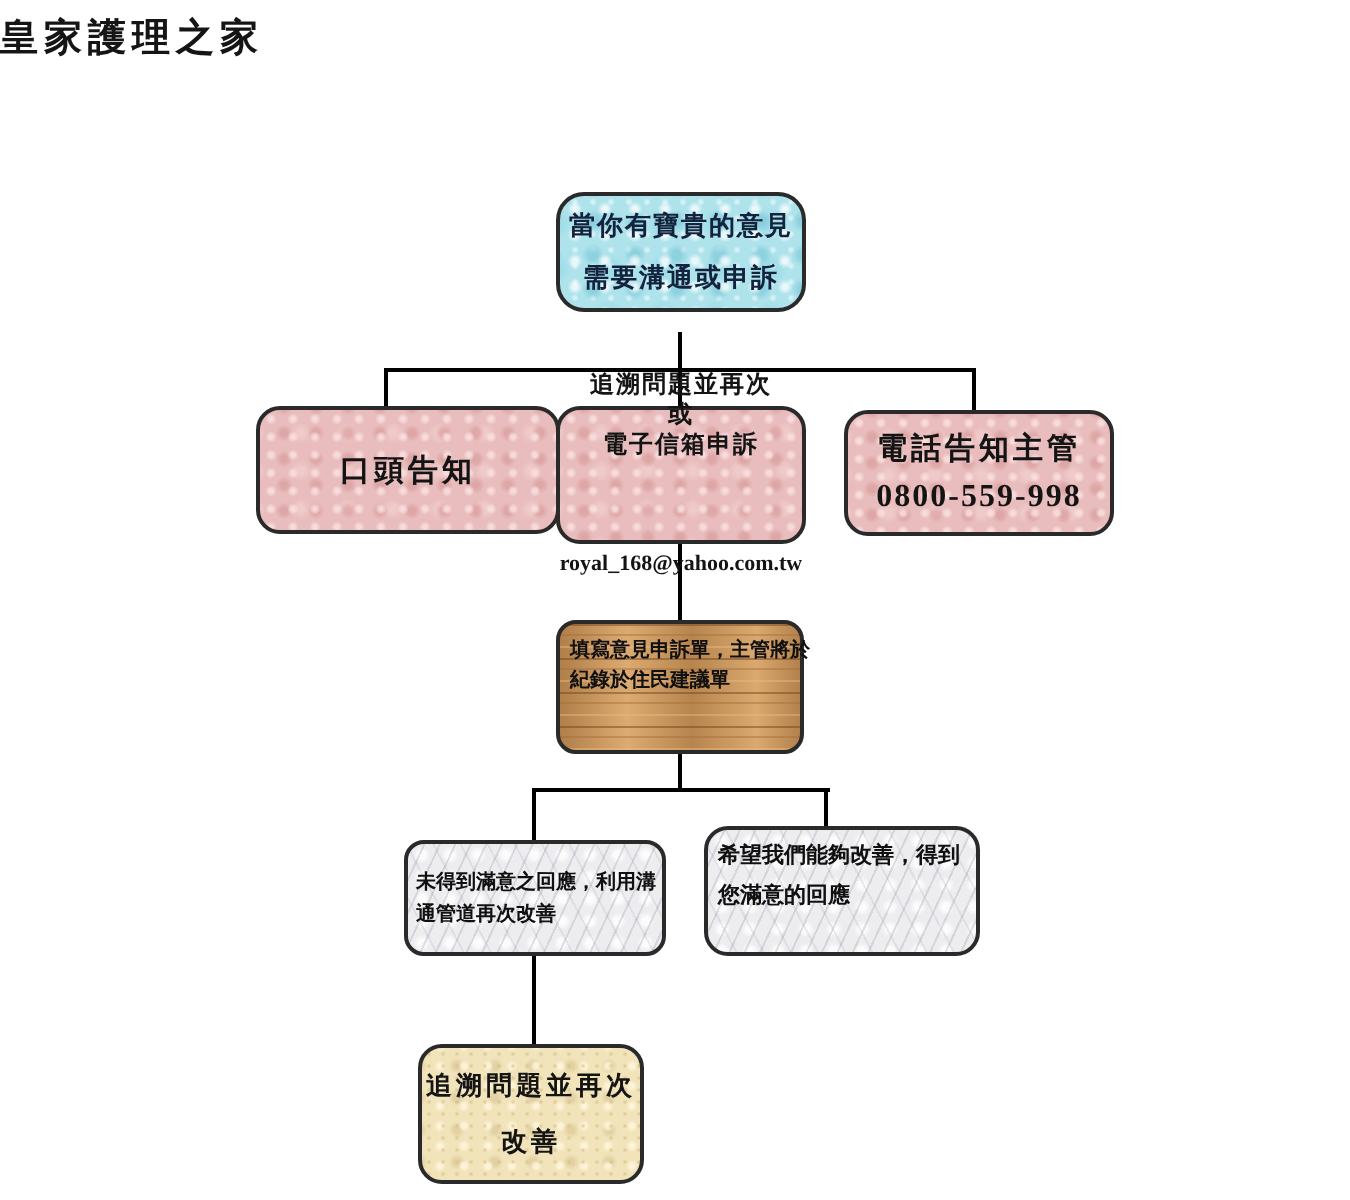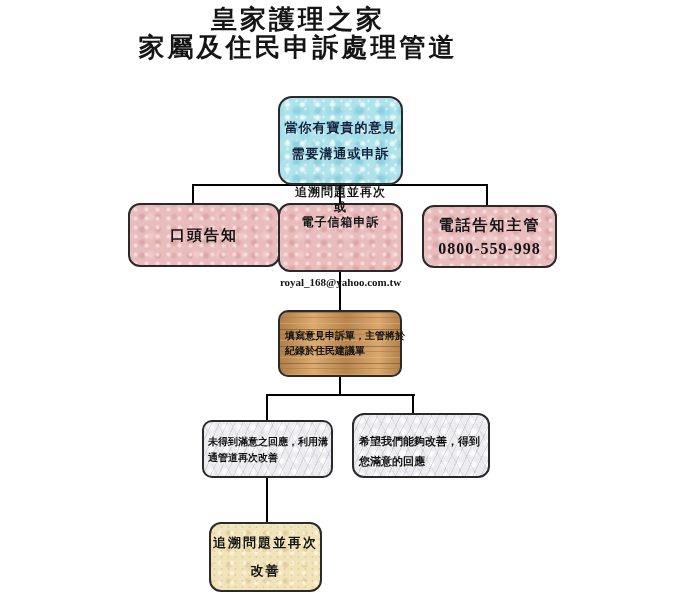--- a/index.html
+++ b/index.html
@@ -4,31 +4,31 @@
 <style>
   html,body{margin:0;padding:0;}
   body{
     width:675px;height:600px;background:#ffffff;overflow:hidden;
     font-family:"Liberation Serif","DejaVu Serif",serif;
     color:var(--text,#141414);
   }
   .page{position:relative;width:675px;height:600px;background:#fff;}
 
   
-  .title{position:absolute;top:6px;left:0;width:596px;text-align:center;
-    font-size:26px;line-height:28px;letter-spacing:3px;font-weight:600;color:#151515;}
+  .title{position:absolute;top:6px;left:0;width:596px;text-align:left;
+    font-size:19px;line-height:28px;letter-spacing:3px;font-weight:600;color:#151515;}
 
   
   .node{position:absolute;box-sizing:border-box;border:2px solid var(--border,#2a2a2a);
     display:flex;flex-direction:column;align-items:center;justify-content:center;
     text-align:center;font-weight:bold;color:var(--text,#141414);}
 
   
   .start{
-    left:278px;top:96px;width:125px;height:89px;border-radius:14px;
+    left:278px;top:96px;width:125px;height:60px;border-radius:14px;
     background-color:var(--start_fill,#aee3ec);
     background-image:
       radial-gradient(circle, rgba(255,255,255,.75) 12%, rgba(255,255,255,0) 38%),
       radial-gradient(circle, rgba(125,200,216,.65) 16%, rgba(125,200,216,0) 42%),
       radial-gradient(circle, rgba(255,255,255,.5) 10%, rgba(255,255,255,0) 34%),
       radial-gradient(circle, rgba(150,215,228,.6) 18%, rgba(150,215,228,0) 45%);
     background-size:15px 13px,21px 17px,9px 8px,27px 23px;
     background-position:0 0,6px 4px,3px 7px,11px 2px;
     font-size:13px;letter-spacing:1px;line-height:26px;color:#13233d;
   }
@@ -55,39 +55,39 @@
     left:278px;top:310px;width:124px;height:67px;border-radius:10px;
     background-color:var(--process_fill,#cf9a5e);
     background-image:
       repeating-linear-gradient(180deg,
         rgba(118,70,30,.50) 0 1px, rgba(118,70,30,0) 1px 5px,
         rgba(166,110,55,.45) 5px 6px, rgba(166,110,55,0) 6px 11px,
         rgba(234,186,128,.45) 11px 12px, rgba(234,186,128,0) 12px 17px),
       linear-gradient(90deg, rgba(96,56,22,.28), rgba(255,222,170,.25) 28%,
         rgba(96,56,22,.22) 55%, rgba(255,222,170,.22) 82%, rgba(96,56,22,.25));
     font-size:10px;line-height:15px;letter-spacing:0;
-    align-items:flex-start;text-align:center;padding:16px 5px;justify-content:flex-start;
+    align-items:flex-start;text-align:center;padding:6px 5px;justify-content:flex-start;
     white-space:nowrap;color:#101010;
   }
 
   
   .marble{
     background-color:var(--outcome_fill,#ededf0);
     background-image:
       repeating-linear-gradient(115deg, rgba(148,148,164,.28) 0 1px, rgba(148,148,164,0) 1px 7px),
       repeating-linear-gradient(62deg, rgba(168,168,186,.22) 0 1px, rgba(168,168,186,0) 1px 12px),
       radial-gradient(circle, rgba(255,255,255,.85) 18%, rgba(255,255,255,0) 48%);
     background-size:auto,auto,14px 11px;
     align-items:flex-start;text-align:left;justify-content:flex-start;
     white-space:nowrap;color:#101010;
   }
   .out-left{left:202px;top:420px;width:131px;height:58px;border-radius:10px;
     font-size:10px;line-height:16px;padding:12px 4px 0 4px;}
   .out-right{left:352px;top:413px;width:138px;height:65px;border-radius:12px;
-    font-size:11px;line-height:20px;padding:16px 5px 0 5px;}
+    font-size:11px;line-height:20px;padding:3px 5px 0 5px;}
 
   
   .followup{
     left:209px;top:522px;width:113px;height:70px;border-radius:12px;
     background-color:var(--followup_fill,#f2e4ba);
     background-image:
       radial-gradient(circle, rgba(212,188,136,.55) 10%, rgba(212,188,136,0) 30%),
       radial-gradient(circle, rgba(255,248,224,.8) 14%, rgba(255,248,224,0) 38%),
       radial-gradient(circle, rgba(198,172,120,.35) 12%, rgba(198,172,120,0) 34%);
     background-size:7px 6px,12px 10px,19px 16px;
@@ -108,21 +108,20 @@
   .c9 {left:412px;top:395px;width:2px;height:19px;}
   .c10{left:266px;top:478px;width:2px;height:45px;}
 </style>
 </head>
 <body>
 
 <div class="page">
 
   <div class="title">
     <div>皇家護理之家</div>
-    <div>家屬及住民申訴處理管道</div>
   </div>
 
   <div class="line c1"></div>
   <div class="line c2"></div>
   <div class="line c3"></div>
   <div class="line c4"></div>
   <div class="line c5"></div>
   <div class="line c6"></div>
   <div class="line c7"></div>
   <div class="line c8"></div>

